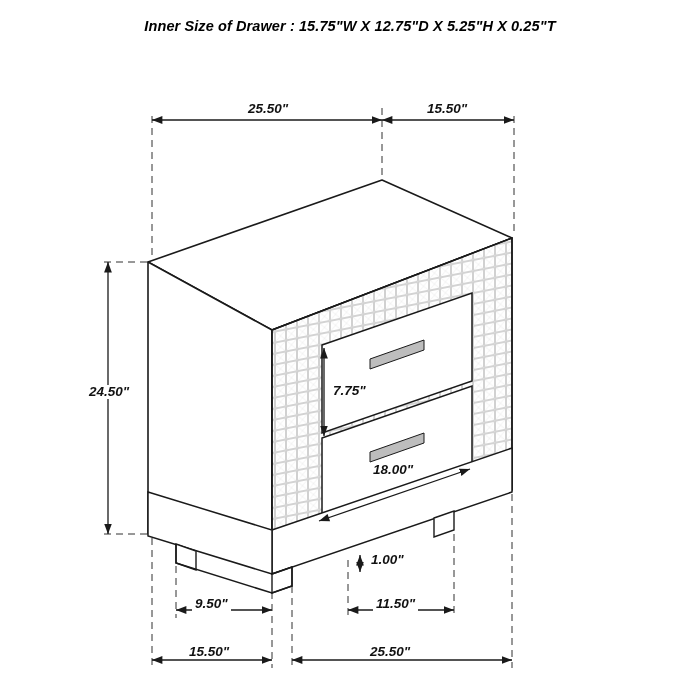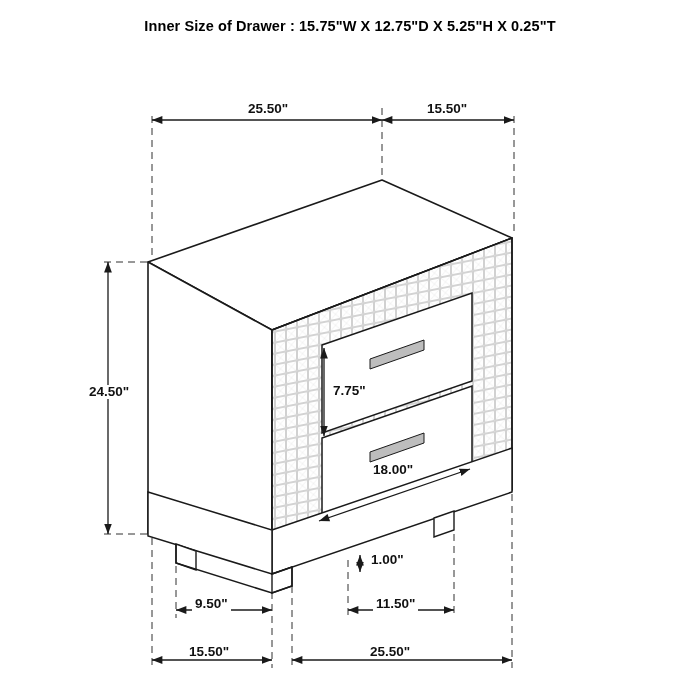--- a/index.html
+++ b/index.html
@@ -12,20 +12,21 @@
     height: 700px;
     font-family: "Liberation Sans", sans-serif;
     color: #000000;
     position: relative;
     overflow: hidden;
   }
   #stage {
     position: relative;
     width: 624px;
     height: 700px;
+    font-style: italic;
   }
   .title {
     position: absolute;
     top: 18px;
     left: 0;
     width: 700px;
     text-align: center;
     font-size: 14.5px;
     font-weight: bold;
     letter-spacing: 0.1px;

